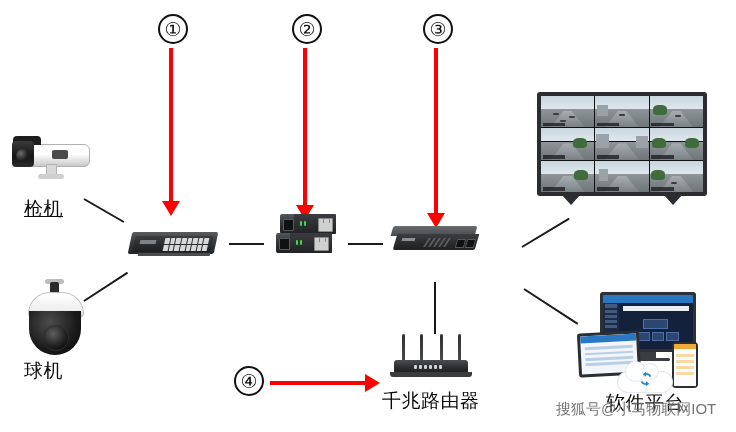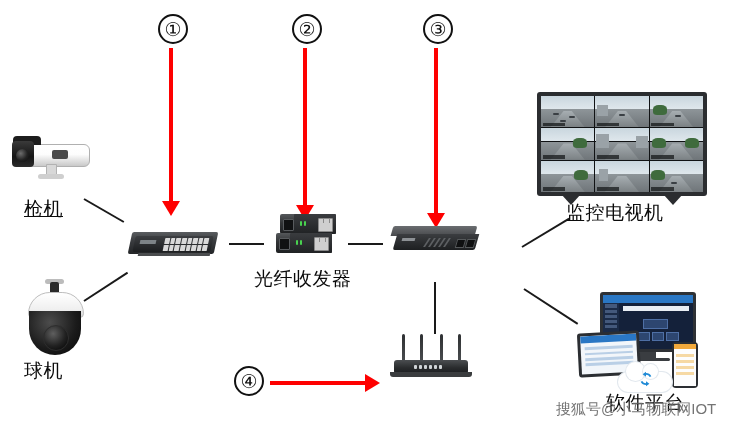--- a/index.html
+++ b/index.html
@@ -650,21 +650,20 @@
       <div class="rj45"></div>
     </div>
     <div class="fc-unit" style="left:4px; top:19px;">
       <div class="face"></div>
       <div class="sfp"></div>
       <div class="led" style="left:20px;"></div>
       <div class="led" style="left:24px;"></div>
       <div class="rj45"></div>
     </div>
   </div>
-  <div class="abs caption" style="left:254px; top:266px;">光纤收发器</div>
 
   <div class="abs" style="left:392px; top:222px; width:96px; height:36px;">
     <div class="nvr-top"></div>
     <div class="nvr-face"></div>
     <div class="nvr-logo"></div>
     <div class="nvr-vent">
       <i></i>
         <i></i>
         <i></i>
         <i></i>
@@ -745,38 +744,38 @@
             <div class="road"></div>
             <div class="tree" style="left:2%;"></div>
             <div class="car" style="left:40%; bottom:24%;"></div>
             <div class="osd"></div>
           </div>
       </div>
     </div>
     <div class="tv-stand-l" style="left:24px;"></div>
     <div class="tv-stand-r" style="left:126px;"></div>
   </div>
-  <div class="abs caption" style="left:566px; top:200px;">监控电视机</div>
 
   <div class="abs" style="left:386px; top:334px; width:92px; height:46px;">
     <div class="rt-ant" style="left:16px;"></div>
     <div class="rt-ant" style="left:34px;"></div>
     <div class="rt-ant" style="left:54px;"></div>
     <div class="rt-ant" style="left:72px;"></div>
     <div class="rt-body"></div>
     <div class="rt-leds">
         <i></i>
         <i></i>
         <i></i>
         <i></i>
         <i></i>
         <i></i>
       </div>
     <div class="rt-base"></div>
   </div>
+  <div class="abs caption" style="left:382px; top:388px;">千兆路由器</div>
 
   <div class="abs" style="left:578px; top:292px; width:128px; height:104px;">
     <div class="sp-monitor">
       <div class="sp-mon-screen">
         <div class="topbar"></div>
         <div class="sidebar">
             <i></i>
             <i></i>
             <i></i>
             <i></i>

